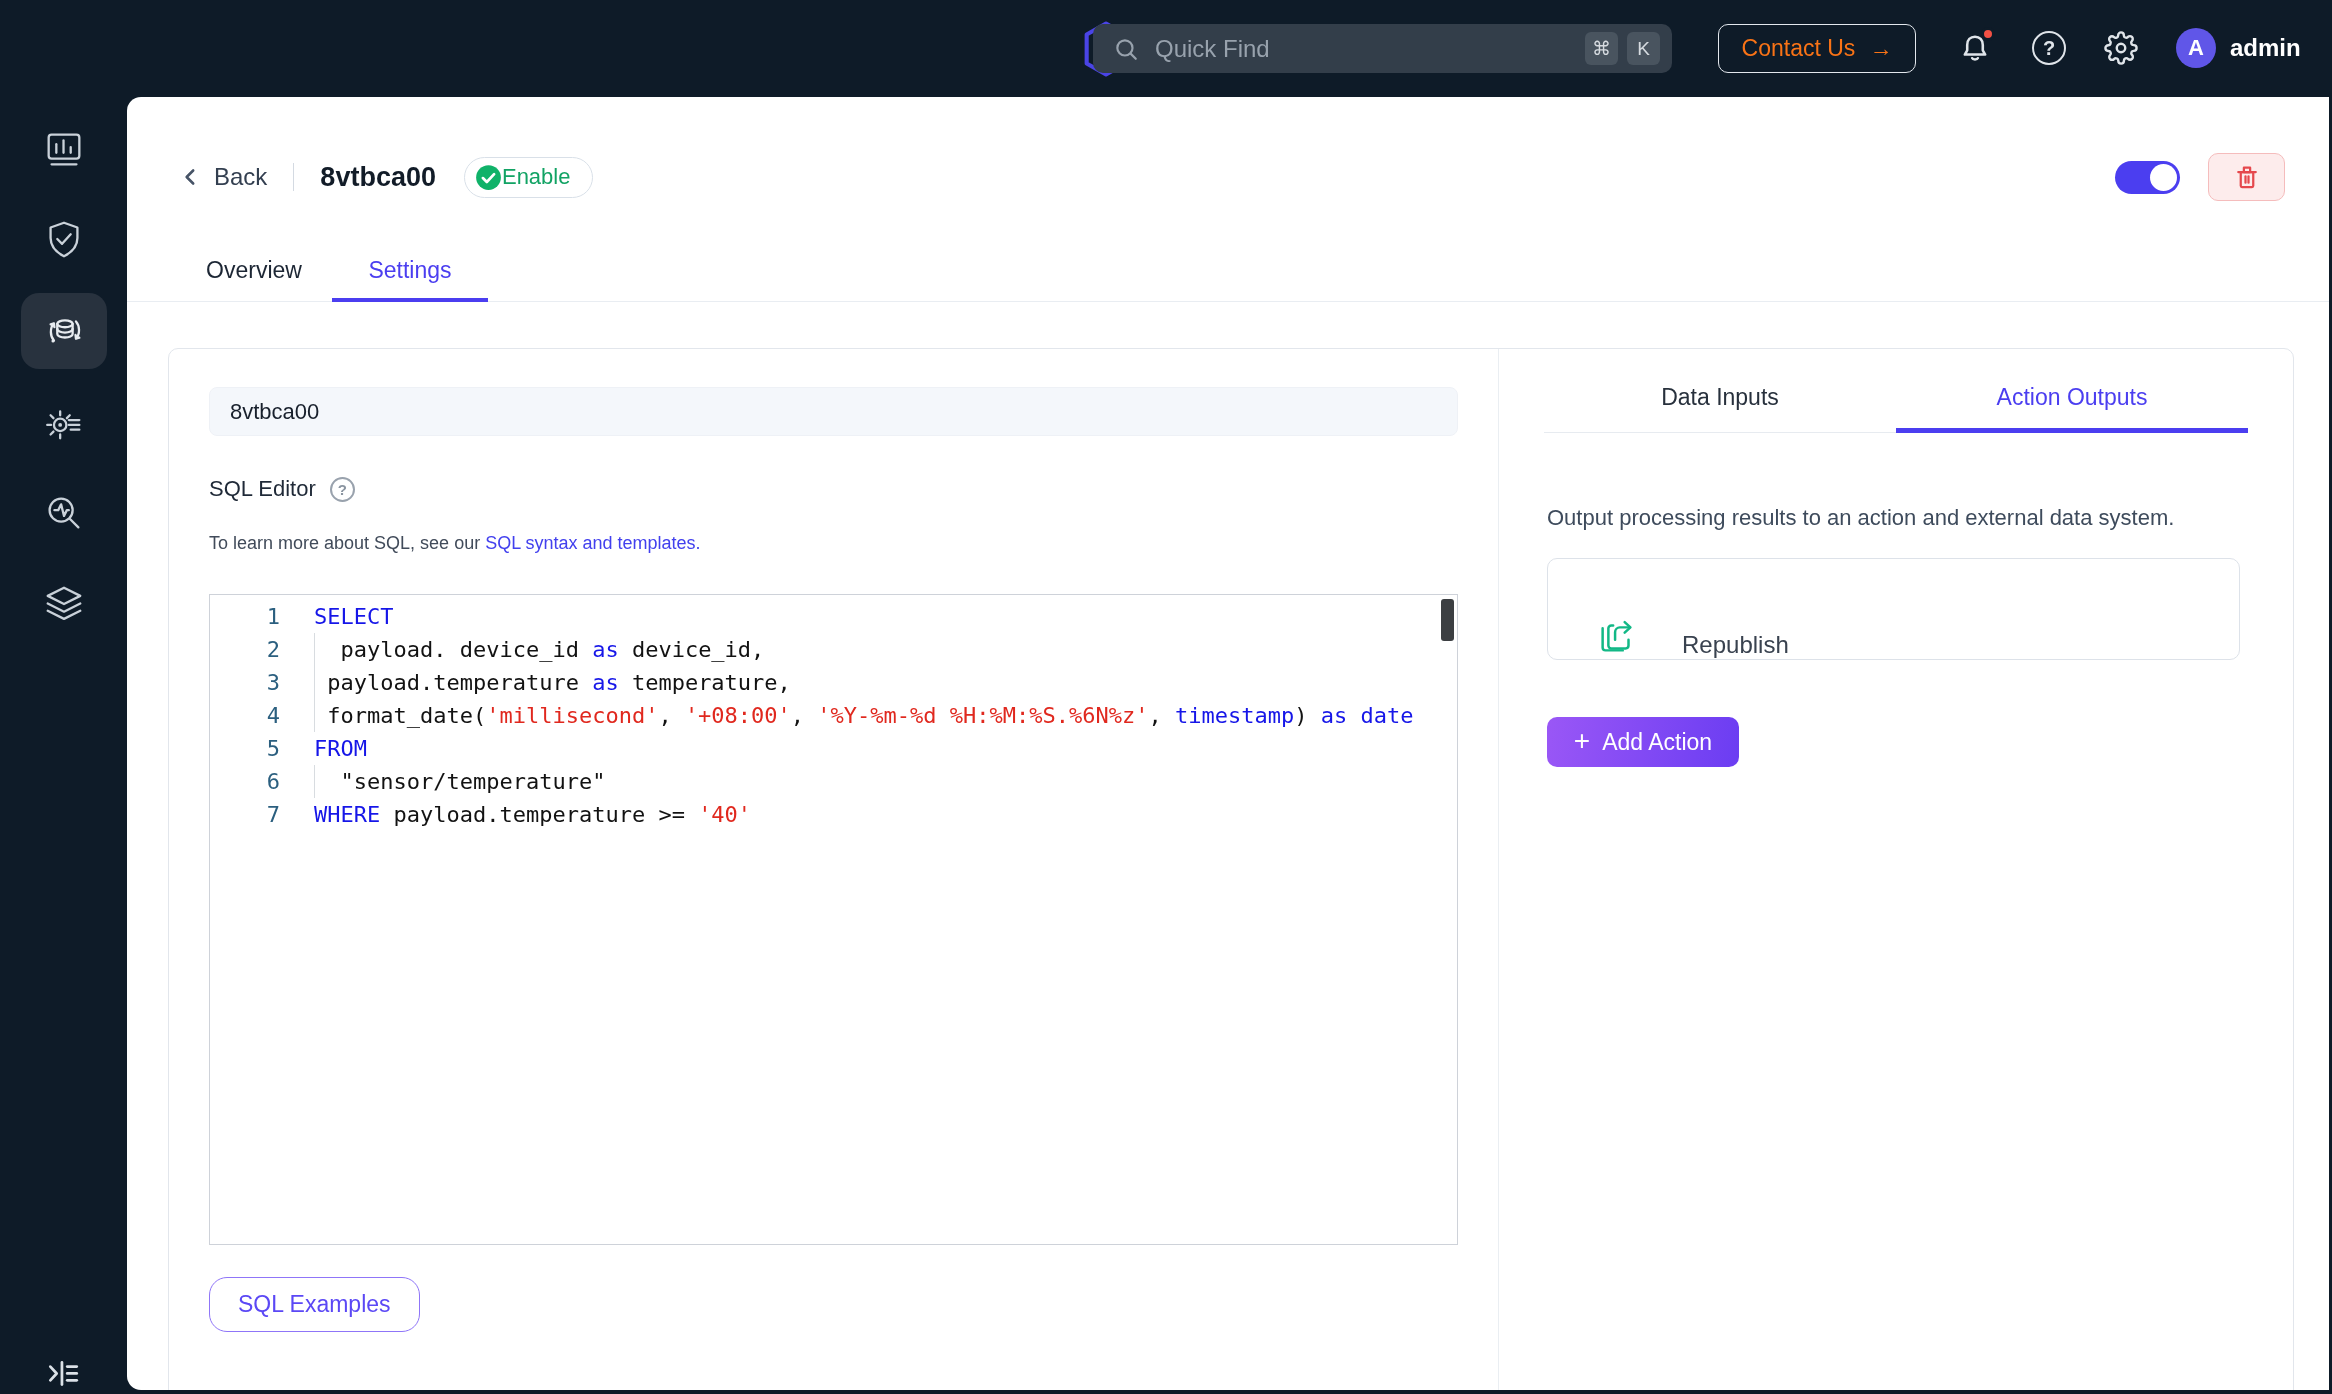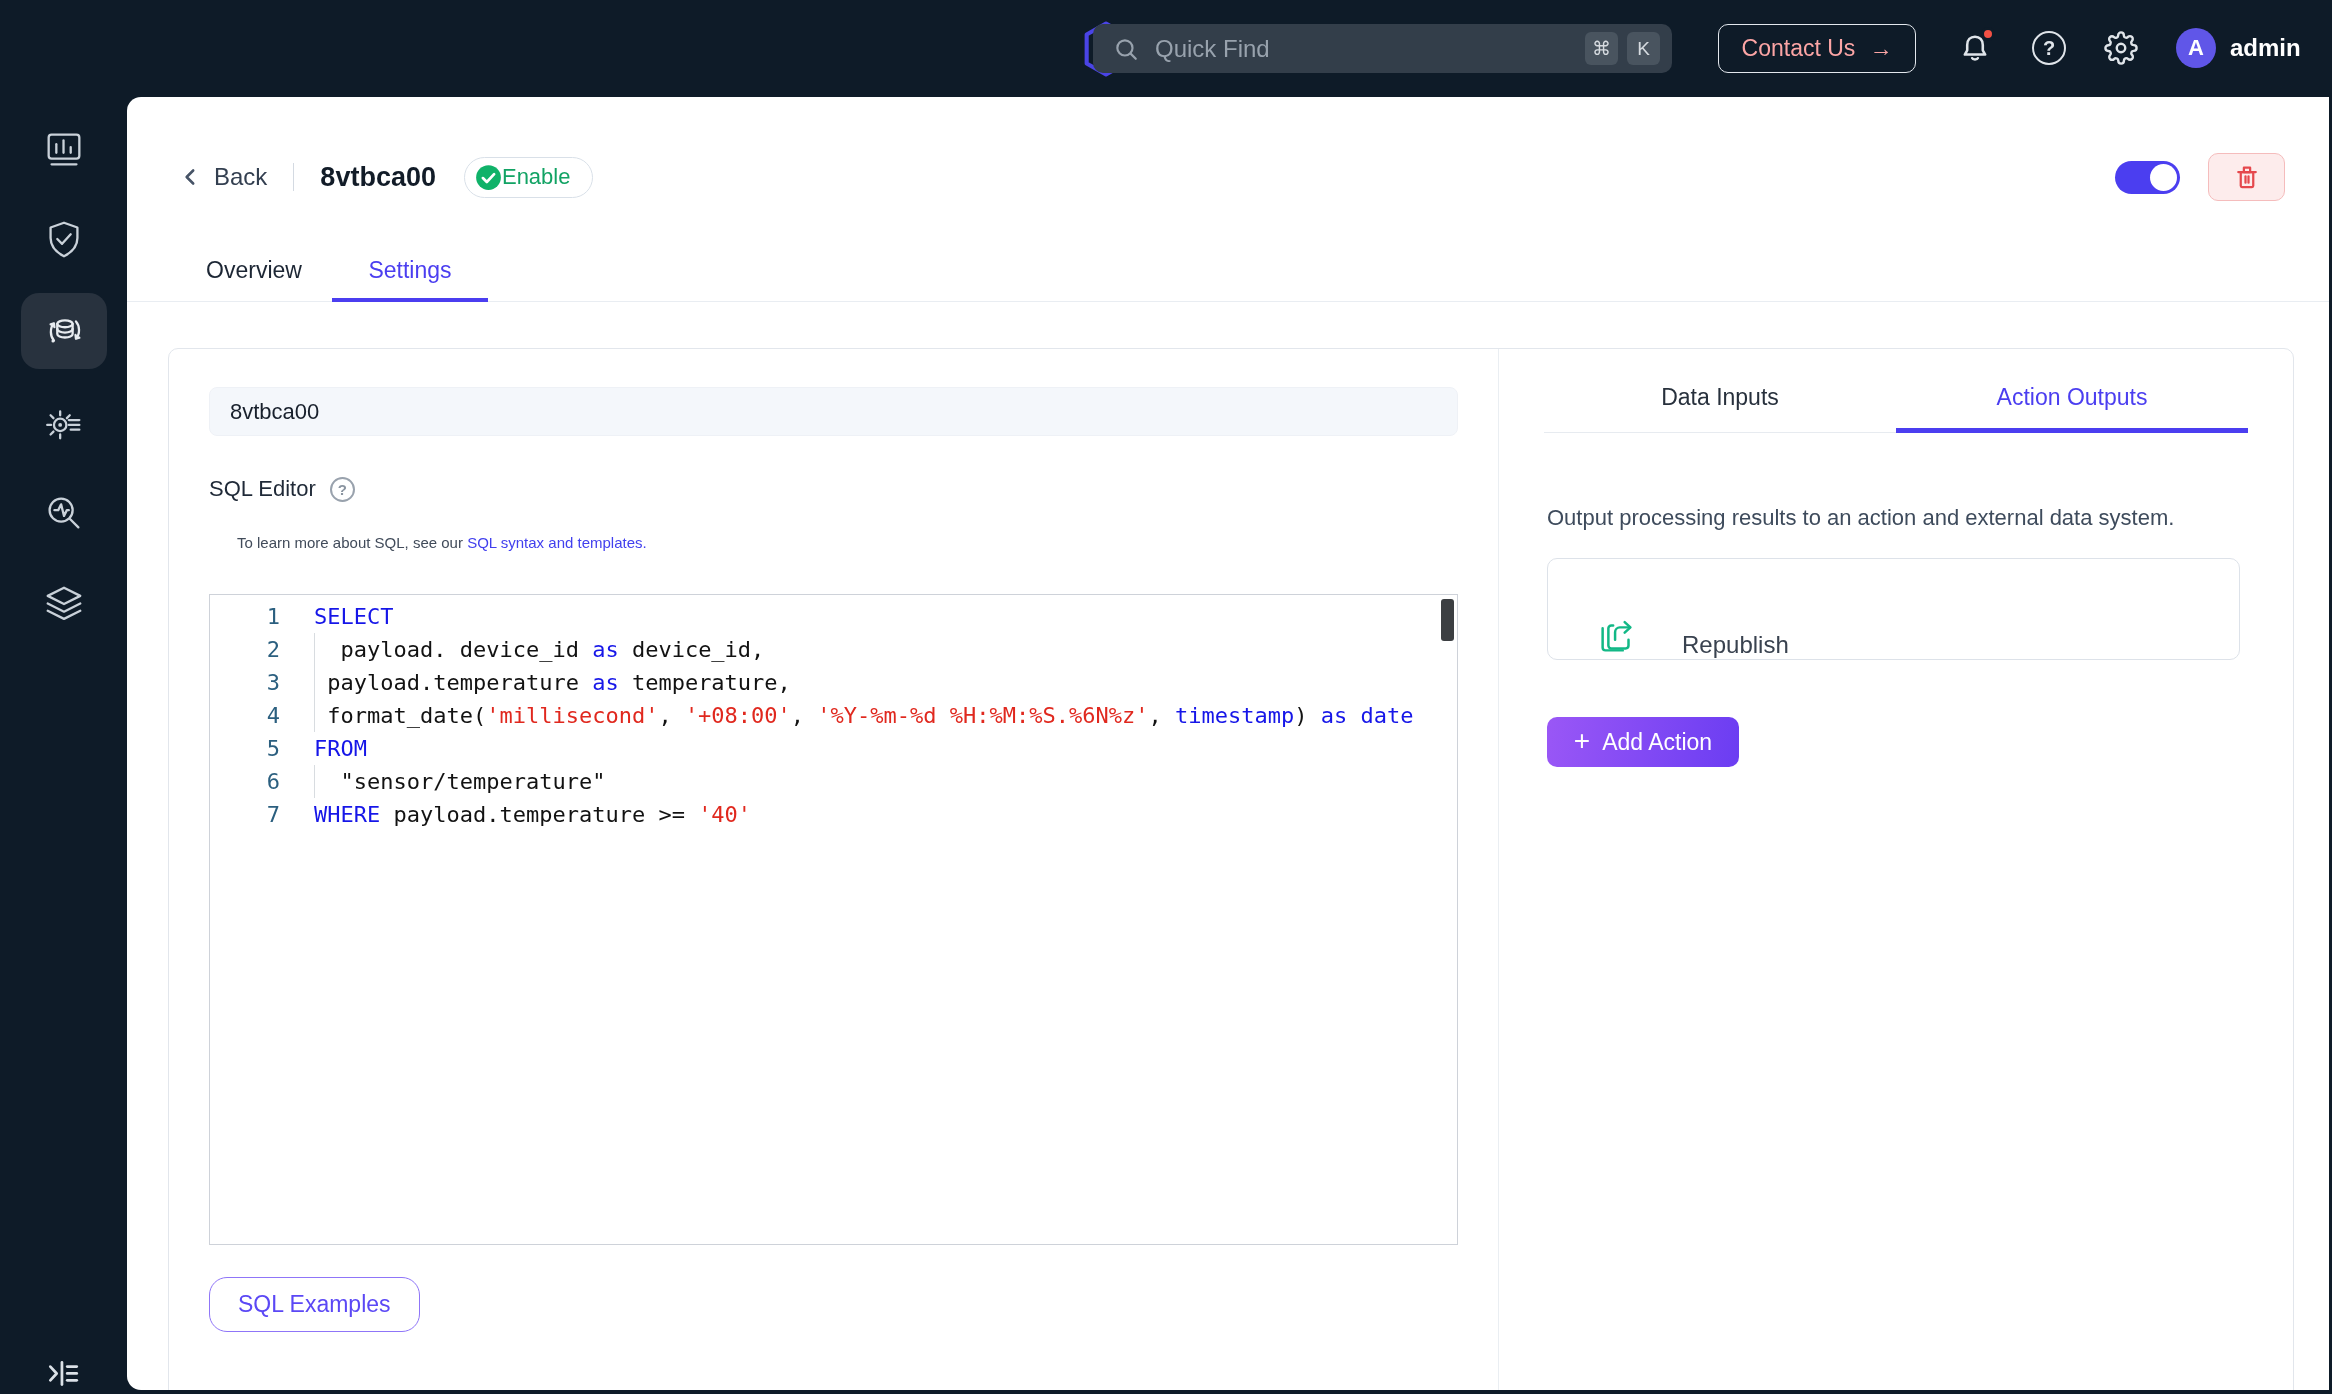--- a/index.html
+++ b/index.html
@@ -28,21 +28,21 @@
   .logo{margin-left:36px;width:58px;height:58px;}
   .app-title{margin-left:78px;color:#ffffff;font-size:35px;font-weight:bold;letter-spacing:.5px;}
   .search{position:absolute;left:1093px;top:24px;width:579px;height:49px;background:#333e4a;border-radius:10px;
           display:flex;align-items:center;padding:0 12px 0 20px;}
   .search .ph{color:#98a2ad;font-size:24px;margin-left:16px;flex:1;background:transparent;border:none;outline:none;
           font-family:"Liberation Sans",sans-serif;}
   .search .ph::placeholder{color:#98a2ad;}
   .kbd{min-width:33px;height:33px;background:#49545f;border-radius:6px;color:#d6dbe0;font-size:19px;
        display:flex;align-items:center;justify-content:center;margin-left:9px;padding:0 7px;}
   .contact{position:absolute;left:1718px;top:24px;width:198px;height:49px;border:1.5px solid #e3e8ee;border-radius:10px;
-       background:transparent;color:#fca5a5;font-size:23px;display:flex;align-items:center;justify-content:center;gap:14px;cursor:pointer;
+       background:transparent;color:#f97316;font-size:23px;display:flex;align-items:center;justify-content:center;gap:14px;cursor:pointer;
        font-family:"Liberation Sans",sans-serif;}
   .tb-icon{position:absolute;top:31px;width:34px;height:34px;cursor:pointer;}
   .bell-wrap{left:1958px;}
   .dot{position:absolute;right:-3px;top:-4px;width:14px;height:14px;border-radius:50%;background:#f25044;border:3px solid var(--bar-bg);}
   .help-circle{left:2032px;border:2.5px solid #dfe4e9;border-radius:50%;color:#dfe4e9;font-size:20px;font-weight:bold;
        display:flex;align-items:center;justify-content:center;}
   .gear-wrap{left:2104px;}
   .avatar{position:absolute;left:2176px;top:28px;width:40px;height:40px;border-radius:50%;background:#6056e8;color:#fff;
        font-size:22px;font-weight:bold;display:flex;align-items:center;justify-content:center;cursor:pointer;}
   .admin-name{position:absolute;left:2230px;top:34px;color:#ffffff;font-size:24px;font-weight:bold;}
@@ -87,21 +87,21 @@
   .card-left{width:1330px;border-right:1px solid #eaeef2;padding:38px 40px 0 40px;}
   .inputs-row{display:flex;gap:31px;}
   .inp{height:49px;flex:1;border-radius:8px;font-size:22px;padding:0 20px;font-family:"Liberation Sans",sans-serif;outline:none;}
   .inp.name{background:#f4f7fb;border:1px solid #eef1f6;color:#18202c;}
   .inp.note{background:#fff;border:1.5px solid #d8dce4;color:#18202c;}
   .inp.note::placeholder{color:#a8b0bb;}
   .sql-label-row{margin-top:38px;display:flex;align-items:center;gap:14px;height:30px;}
   .sql-label{font-size:22px;color:#1f2937;}
   .q-circle{width:25px;height:25px;border:2px solid #99a2ad;border-radius:50%;color:#8a94a0;font-size:15px;font-weight:bold;
         display:flex;align-items:center;justify-content:center;}
-  .sql-help{margin-top:26px;font-size:15px;color:#414b5a;line-height:26px;margin-left:28px;}
+  .sql-help{margin-top:26px;font-size:18px;color:#414b5a;line-height:26px;}
   .sql-help a{color:#4240ee;text-decoration:none;cursor:pointer;}
 
   .editor{margin-top:38px;height:651px;border:1px solid #ced2d9;background:#fff;position:relative;overflow:hidden;
         font-family:"DejaVu Sans Mono",monospace;font-size:22px;padding-top:5px;}
   .code-line{display:flex;line-height:33px;}
   .ln{flex:0 0 70px;text-align:right;color:#2b5f7f;user-select:none;}
   .lc{margin-left:34px;white-space:pre;position:relative;color:#121212;}
   .lc.guide::before{content:"";position:absolute;left:0;top:0;bottom:0;border-left:1px solid #d8dce0;}
   .tk-kw{color:#1616e8;}
   .tk-str{color:#e0281e;}

